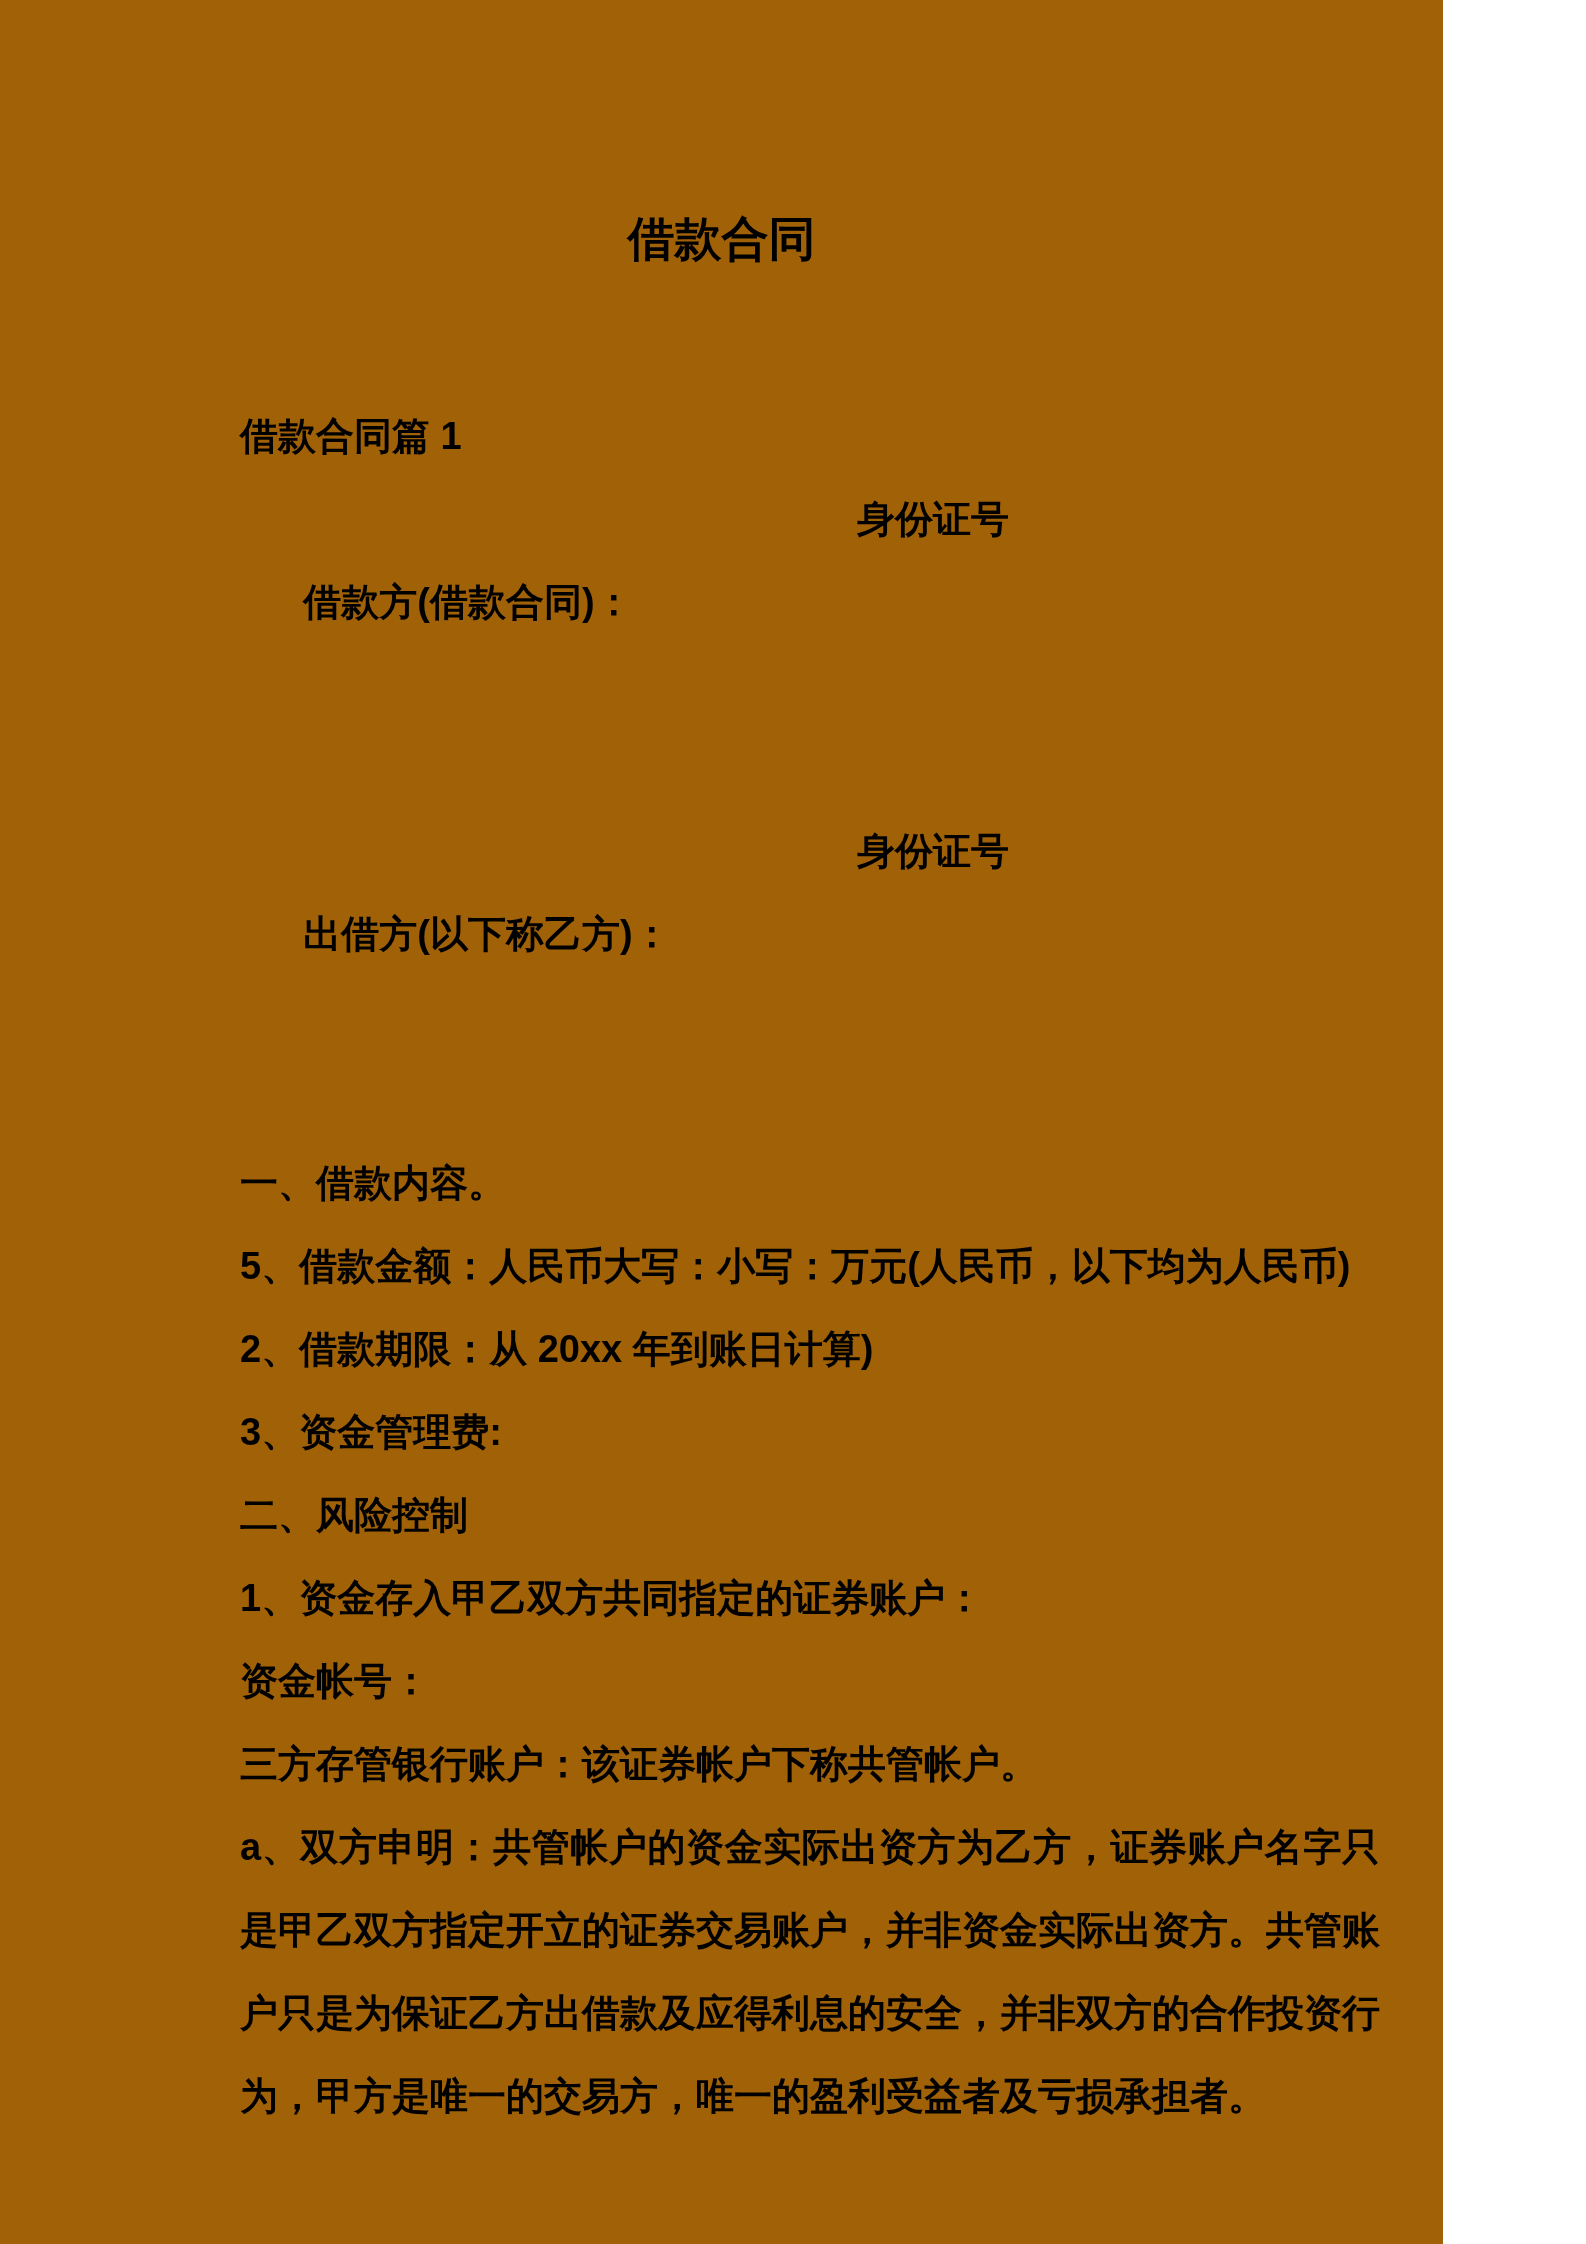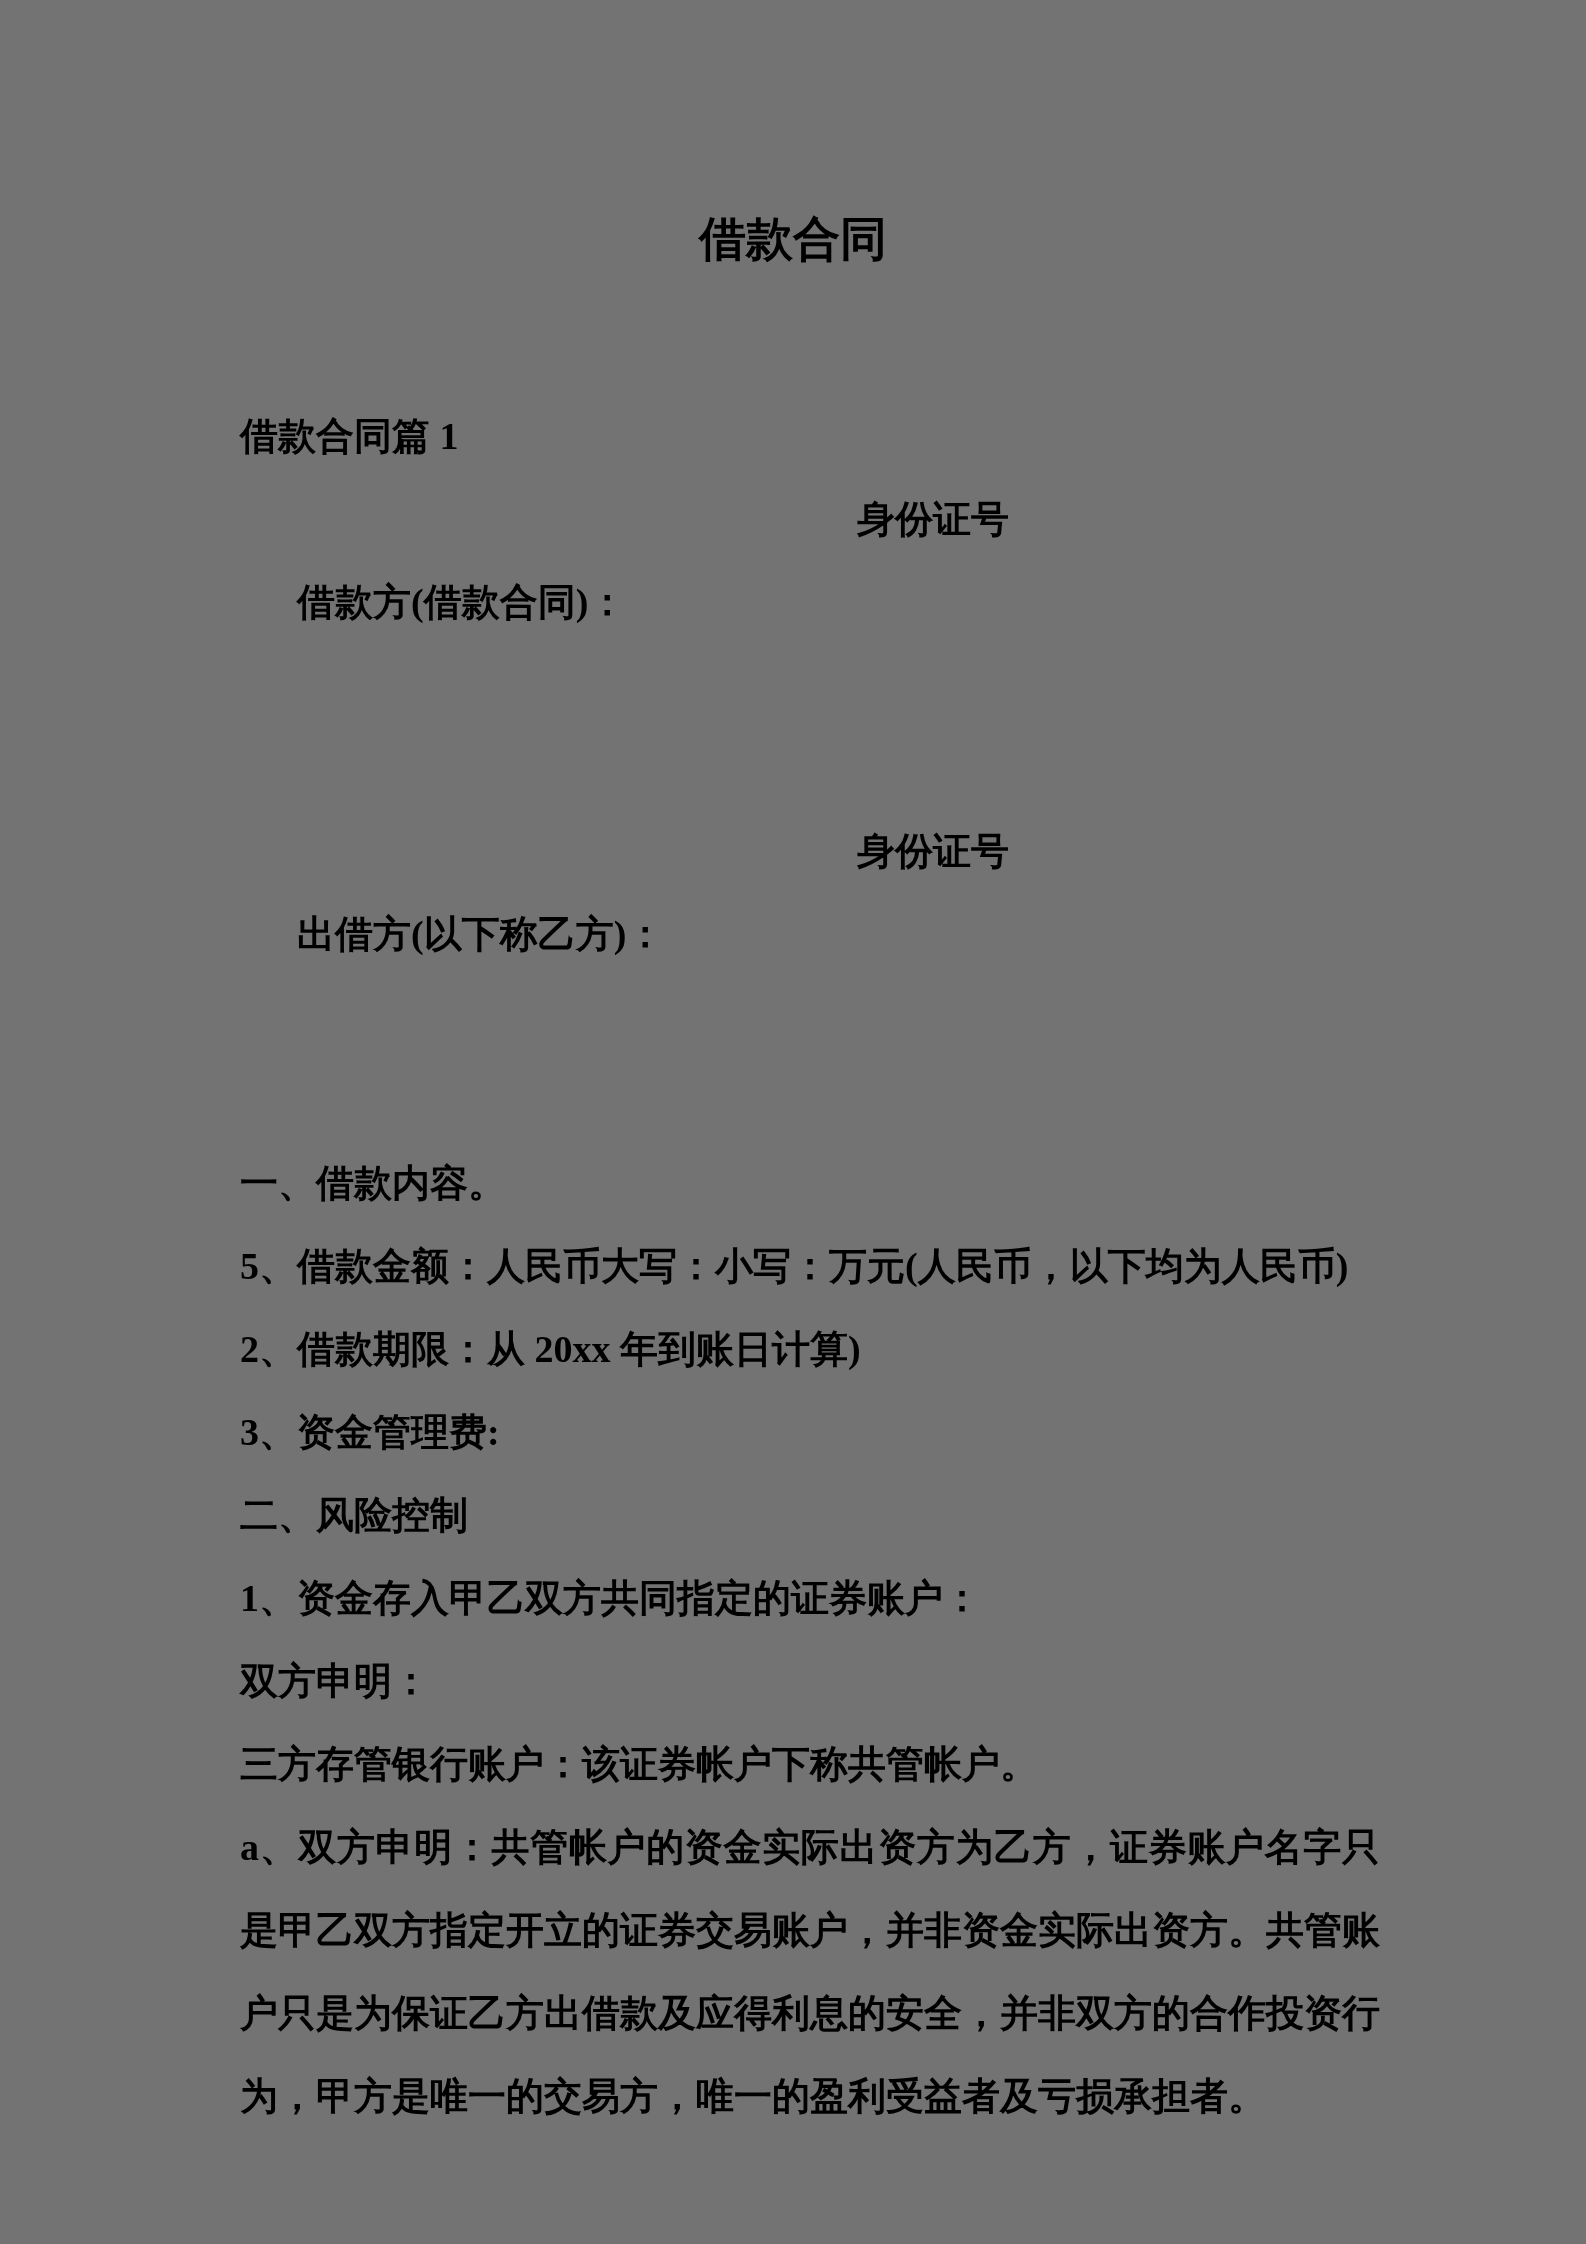--- a/index.html
+++ b/index.html
@@ -2,25 +2,25 @@
 <html><head>
 <meta charset="utf-8">
 <style>
   html, body {
     margin: 0;
     padding: 0;
     background: #ffffff;
   }
   .page {
     position: relative;
-    width: 1586px;
+    width: 1443px;
     height: 2244px;
-    background: #737373;
+    background: #a16207;
     overflow: hidden;
-    font-family: Liberation Serif, serif;
+    font-family: Liberation Sans, sans-serif;
     font-weight: 700;
     color: #000000;
   }
   .doc-title {
     margin: 0;
     padding-top: 208px;
     font-size: 47px;
     line-height: 62px;
     text-align: center;
     font-weight: 700;
@@ -78,20 +78,20 @@
 
     <p class="line">2、借款期限：从 20xx 年到账日计算)</p>
 
     <p class="line">3、资金管理费:</p>
 
     <p class="line">二、风险控制</p>
 
     <p class="line">1、资金存入甲乙双方共同指定的证券账户：</p>
 
 
-    <p class="line">双方申明：</p>
+    <p class="line">资金帐号：</p>
 
     <p class="line">三方存管银行账户：该证券帐户下称共管帐户。</p>
 
     <p class="line justify">a、双方申明：共管帐户的资金实际出资方为乙方，证券账户名字只是甲乙双方指定开立的证券交易账户，并非资金实际出资方。共管账户只是为保证乙方出借款及应得利息的安全，并非双方的合作投资行为，甲方是唯一的交易方，唯一的盈利受益者及亏损承担者。</p>
 
   </div>
 </div>
 
 </body></html>

